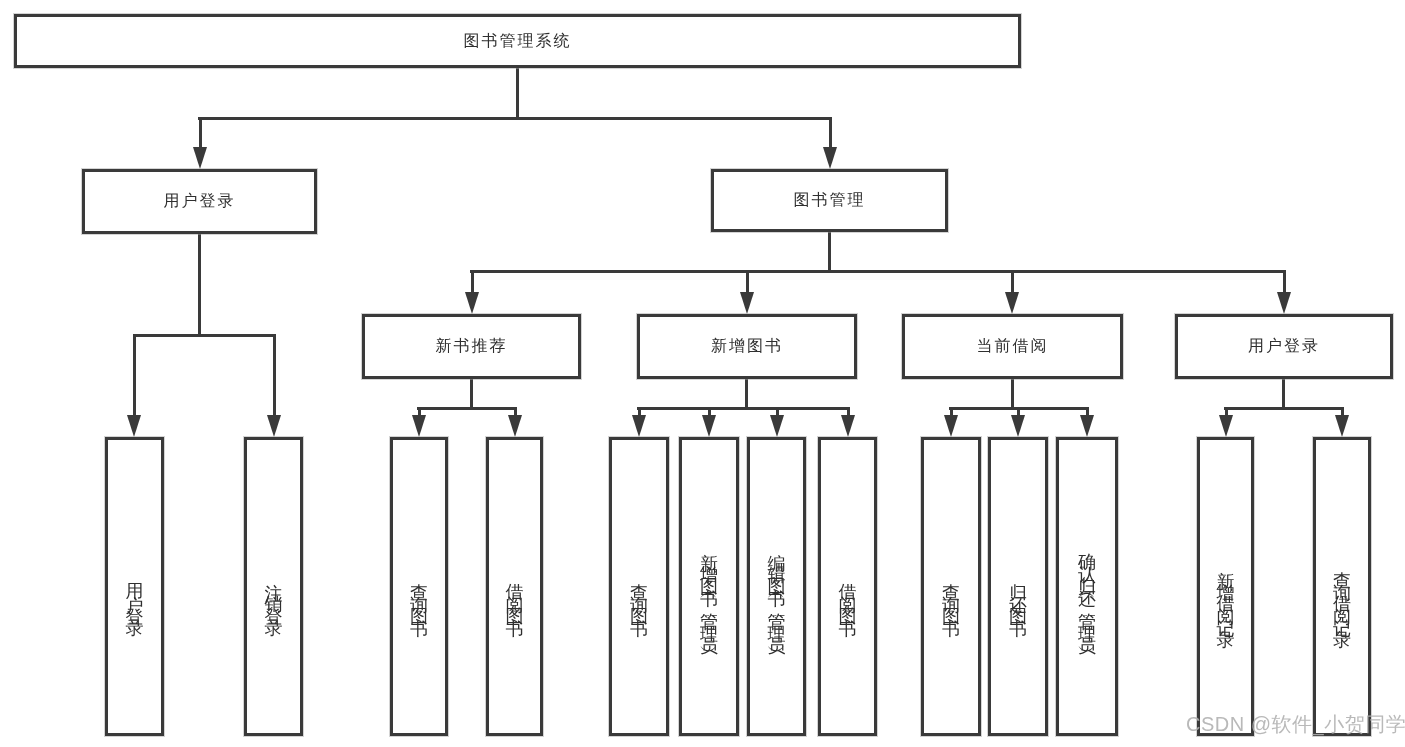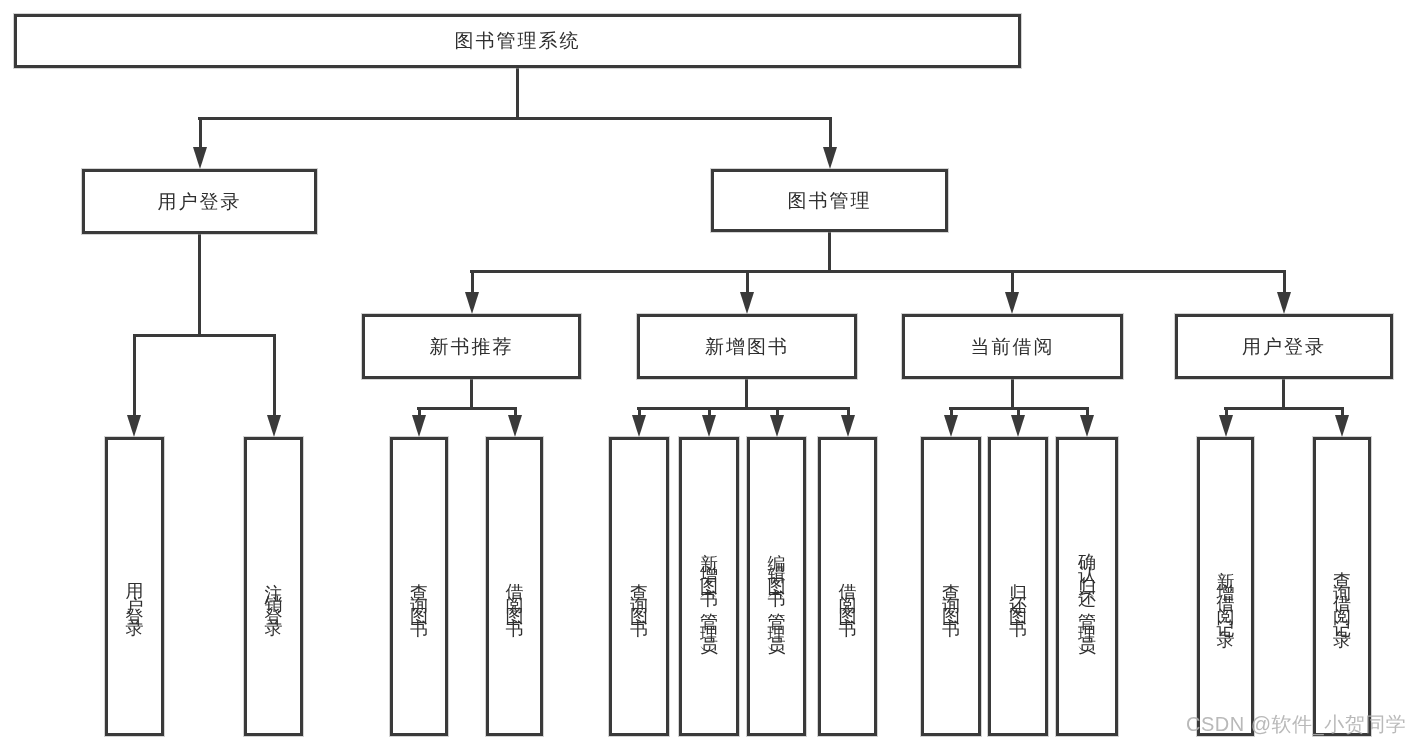--- a/index.html
+++ b/index.html
@@ -11,21 +11,21 @@
     position:absolute;
     background:#ffffff;
     border:3px solid #3a3a3a;
     box-sizing:border-box;
     display:flex;
     align-items:center;
     justify-content:center;
     box-shadow:0 0 0 1px rgba(160,160,160,0.45);
     z-index:2;
   }
-  .hlabel{font-size:19px;letter-spacing:2px;color:#2f2f2f;}
+  .hlabel{font-size:16px;letter-spacing:2px;color:#2f2f2f;}
   .leaf{z-index:2;}
   .vtext{
     writing-mode:vertical-rl;
     font-size:18px;
     letter-spacing:12px;
     color:#2f2f2f;
     margin-bottom:-12px;
     line-height:1;
   }
 

